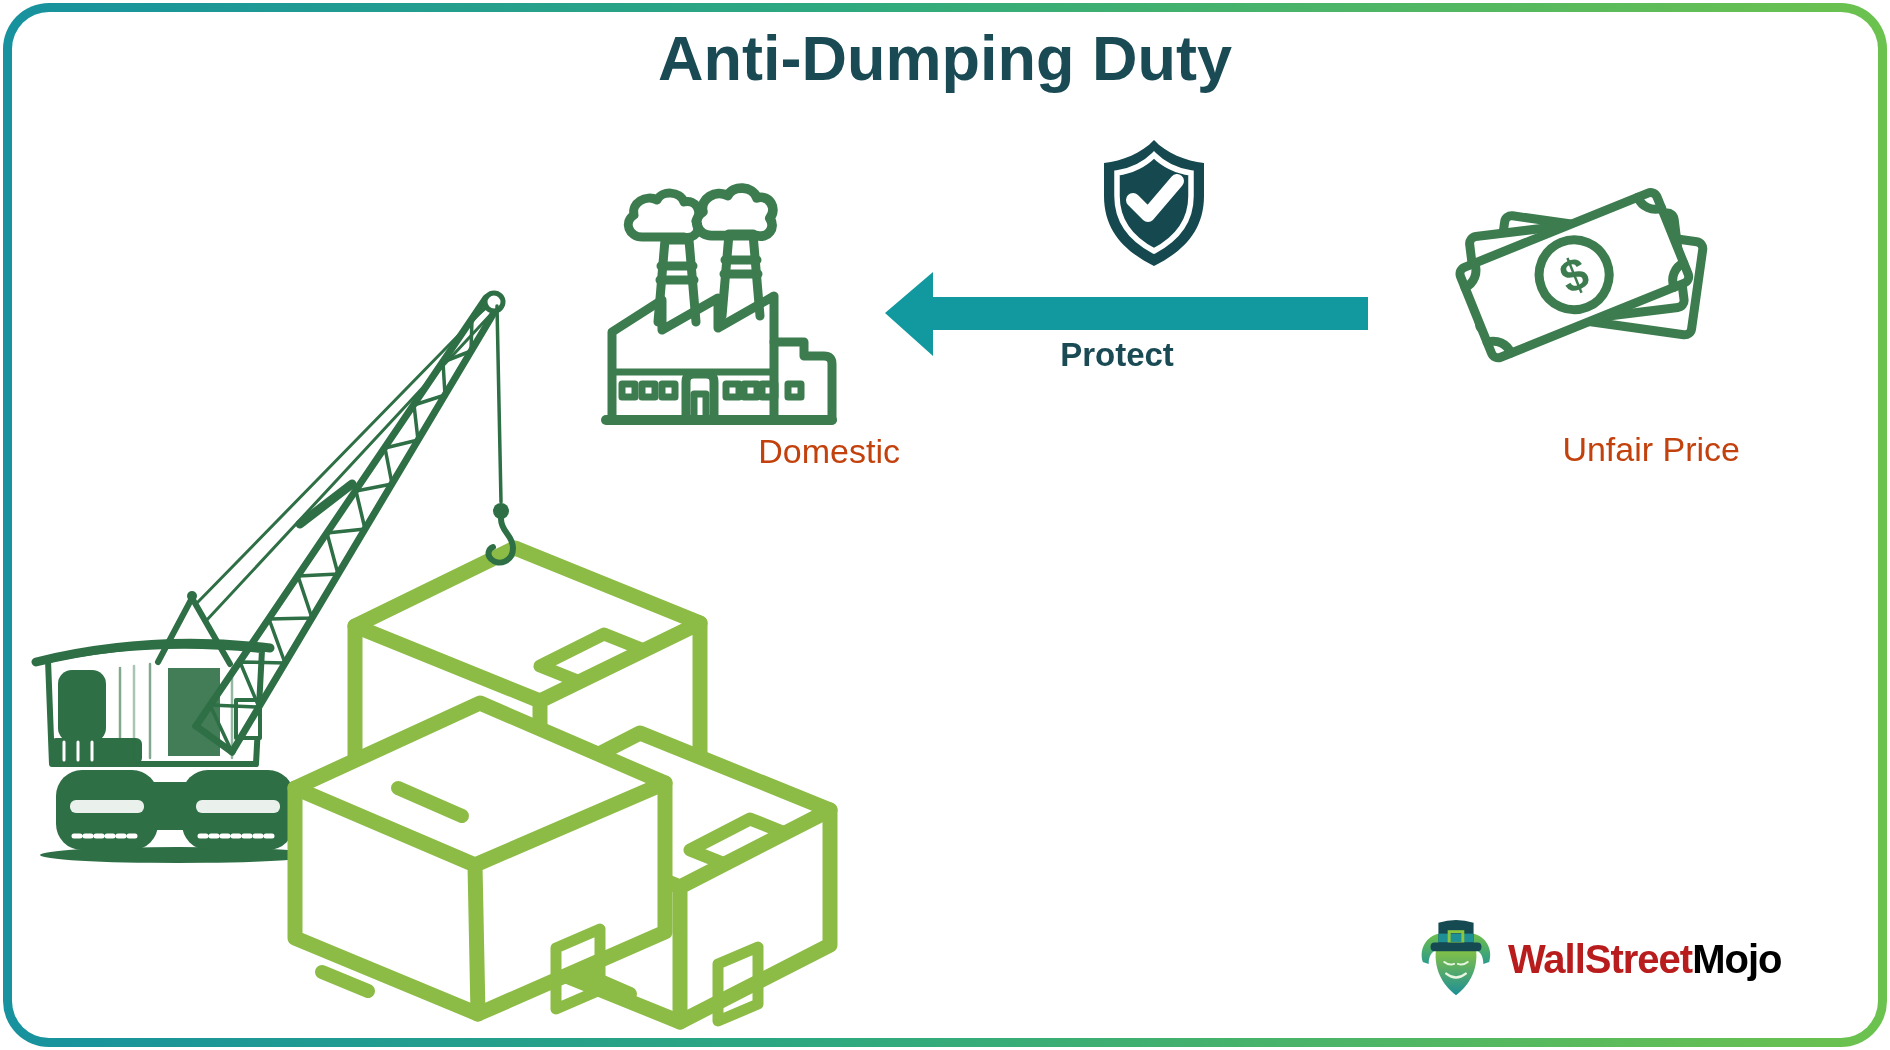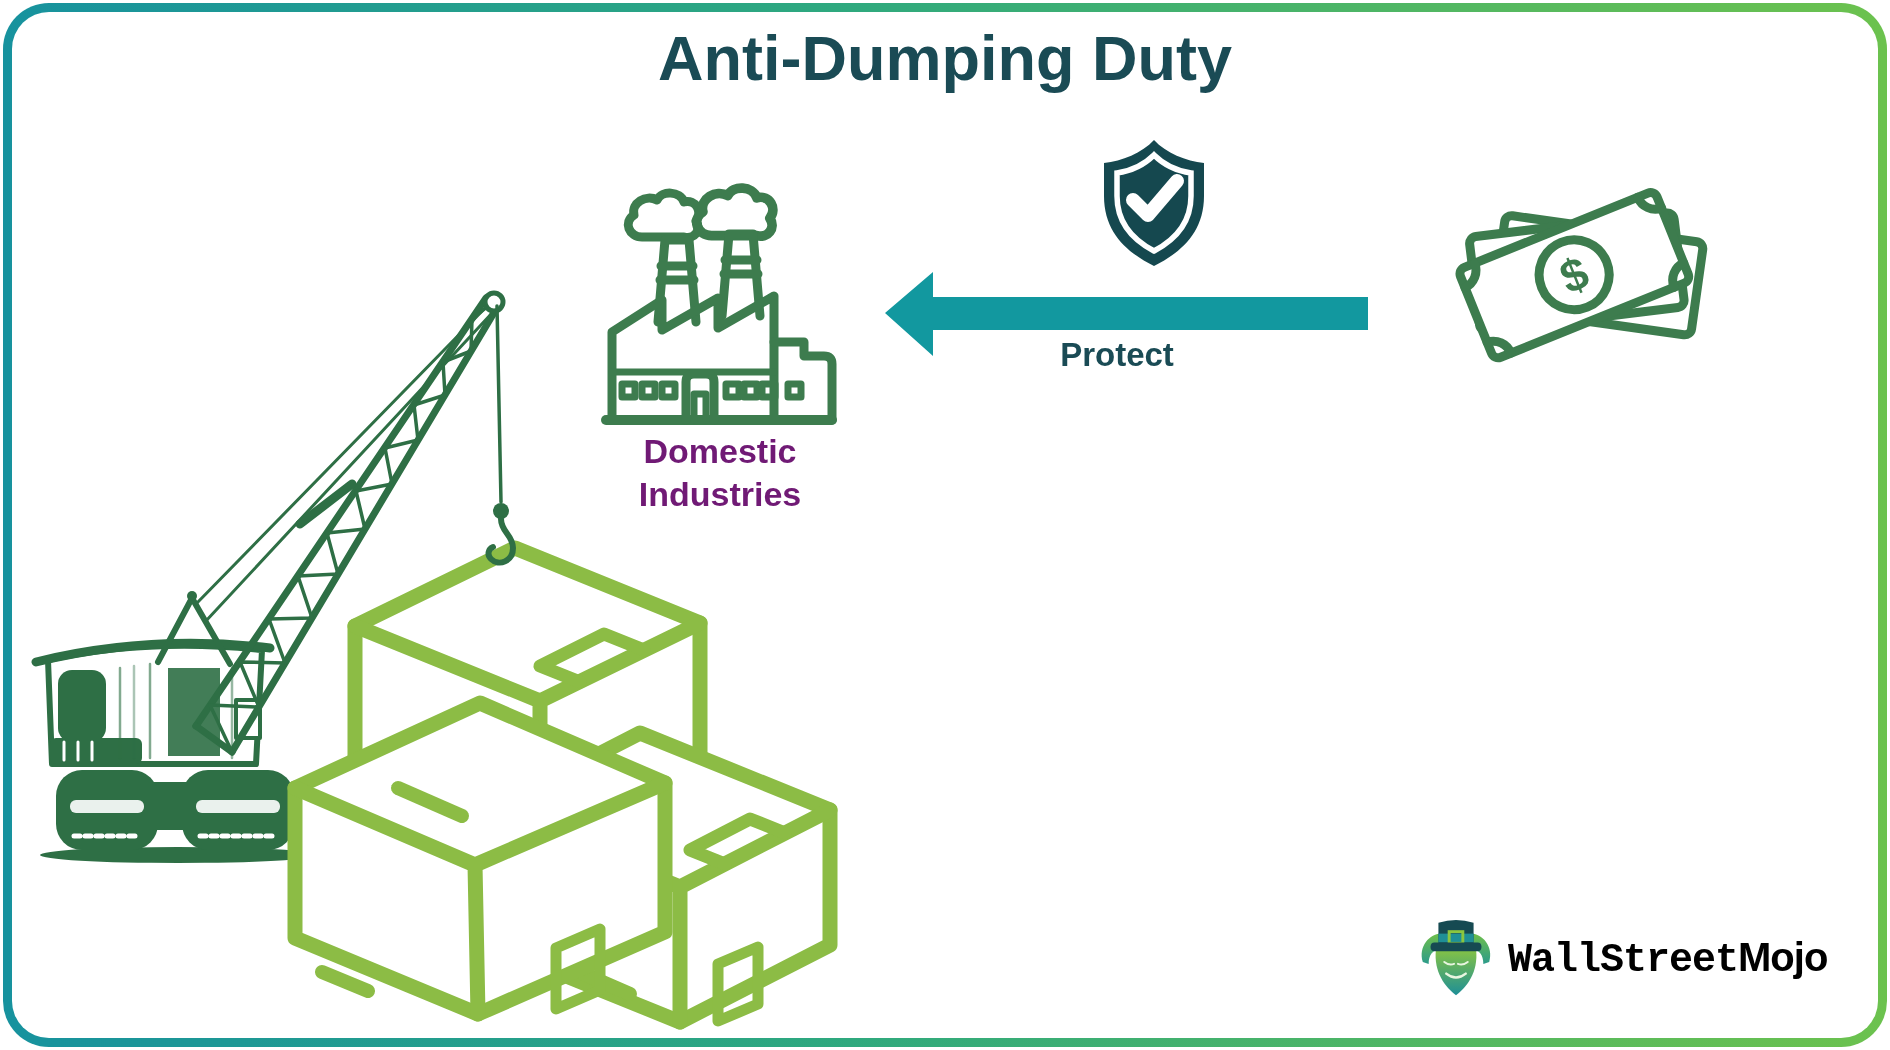--- a/index.html
+++ b/index.html
@@ -4,31 +4,31 @@
 <style>
   html,body{margin:0;padding:0;background:#fff;}
   body{width:1890px;height:1050px;position:relative;overflow:hidden;
        font-family:"Liberation Sans",sans-serif;}
   .frame{position:absolute;inset:3px;border-radius:46px;border:9px solid transparent;
          background:linear-gradient(#fff,#fff) padding-box,
                     linear-gradient(90deg,#17929E 0%,#2FA97E 45%,#6CC24E 100%) border-box;}
   .layer{position:absolute;inset:0;}
   .title{position:absolute;top:22px;left:0;width:100%;text-align:center;
          font-size:63px;font-weight:800;color:#1A4B55;letter-spacing:0;}
-  .node-label{position:absolute;text-align:center;font-weight:700;color:#701a75;
+  .node-label{position:absolute;text-align:right;font-weight:400;color:#c2410c;
               font-size:34px;line-height:1.26;}
   .label-domestic{left:540px;top:430px;width:360px;}
   .label-unfair{left:1390px;top:428px;width:350px;}
   .label-protect{position:absolute;left:972px;top:336px;width:290px;text-align:center;
                  font-weight:800;color:#1A4B55;font-size:33px;}
   .abs{position:absolute;}
   .logo{position:absolute;left:1414px;top:916px;height:86px;display:flex;
         align-items:center;gap:10px;}
   .logo-text{font-size:40px;font-weight:800;letter-spacing:-1px;white-space:nowrap;}
-  .logo-text .p1{color:#000000;font-family:Liberation Mono, monospace;}
+  .logo-text .p1{color:#b91c1c;}
   .logo-text .p2{color:#000000;}
 </style>
 </head>
 <body>
 
 <div class="frame"></div>
 
 <div class="title">Anti-Dumping Duty</div>
 
 <svg class="layer" viewBox="0 0 1890 1050">
@@ -146,26 +146,26 @@
       <path d="M 216,58 A 19 19 0 0 0 234,77" fill="none"></path>
       <path d="M 22,136 A 19 19 0 0 1 40,155" fill="none"></path>
       <path d="M 234,136 A 19 19 0 0 0 216,155" fill="none"></path>
       <text x="128" y="122" font-size="46" font-weight="bold" fill="#3D7C4E" stroke="none" text-anchor="middle" font-family="Liberation Sans, sans-serif">$</text>
     </g>
   </g>
 </svg>
 
 <div class="node-label label-domestic">
   <div>Domestic</div>
-  <div>Industries</div>
 </div>
 
 <div class="label-protect">Protect</div>
 
 <div class="node-label label-unfair">
+  <div>Unfair Price</div>
 </div>
 
 <div class="logo">
   <svg width="84" height="84" viewBox="0 0 80 86">
     <defs>
       <linearGradient id="lgFace" x1="0" y1="0" x2="0" y2="1">
         <stop offset="0" stop-color="#8CC63F"></stop>
           <stop offset="1" stop-color="#1E8F96"></stop>
       </linearGradient>
       <linearGradient id="lgArm" x1="0" y1="0" x2="0" y2="1">

